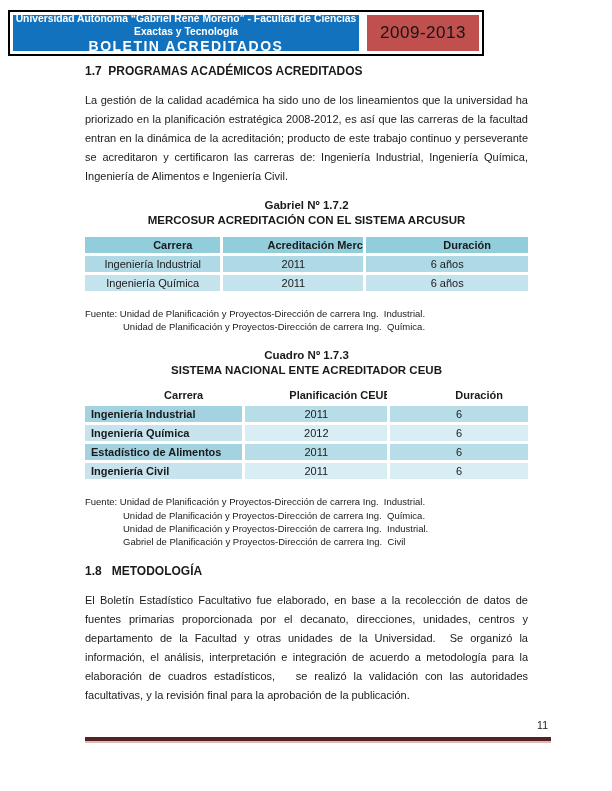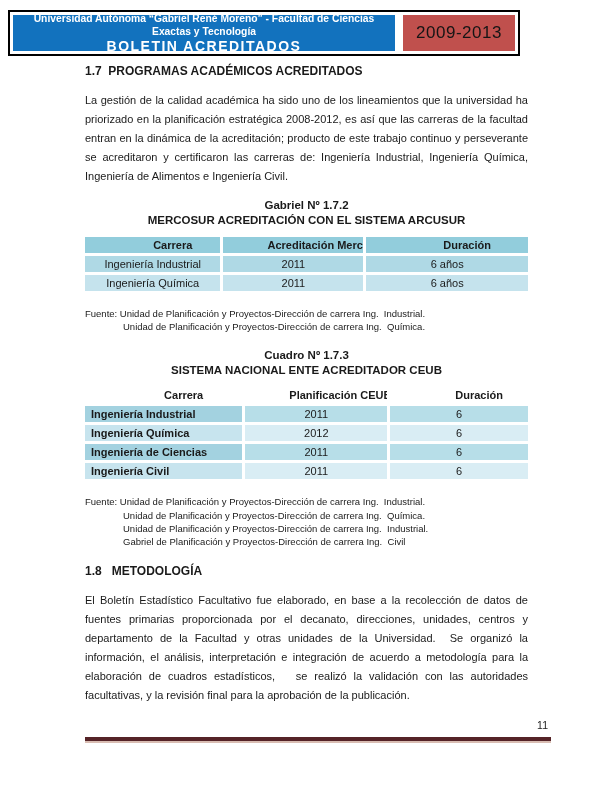--- a/index.html
+++ b/index.html
@@ -4,21 +4,21 @@
 <style>
   html,body { margin:0; padding:0; background:#e8e8e8; }
   .page {
     position:relative; width:612px; height:791px; margin:0 auto;
     background:#ffffff; overflow:hidden;
     font-family:"Liberation Sans", sans-serif; color:#1a1a1a;
   }
 
   
   .doc-header {
-    position:absolute; left:8px; top:10px; width:512px; height:46px;
+    position:absolute; left:8px; top:10px; width:476px; height:46px;
     border:2px solid #000; box-sizing:border-box;
     display:flex; gap:8px; padding:3px; background:#fff;
   }
   .header-blue {
     background:var(--header_blue); flex:1; color:#fff; text-align:center;
     display:flex; flex-direction:column; justify-content:center;
   }
   .header-line1 { font-size:10.3px; font-weight:bold; line-height:13px; }
   .header-line2 { font-size:14px; font-weight:bold; letter-spacing:1.5px; line-height:16px; }
   .header-red {
@@ -151,21 +151,21 @@
           <td class="col1">Ingeniería Industrial</td>
           <td>2011</td>
           <td>6</td>
         </tr>
         <tr>
           <td class="col1">Ingeniería Química</td>
           <td>2012</td>
           <td>6</td>
         </tr>
         <tr>
-          <td class="col1">Ingeniería de Ciencias</td>
+          <td class="col1">Estadístico de Alimentos</td>
           <td>2011</td>
           <td>6</td>
         </tr>
         <tr>
           <td class="col1">Ingeniería Civil</td>
           <td>2011</td>
           <td>6</td>
         </tr>
       </tbody>
     </table>

